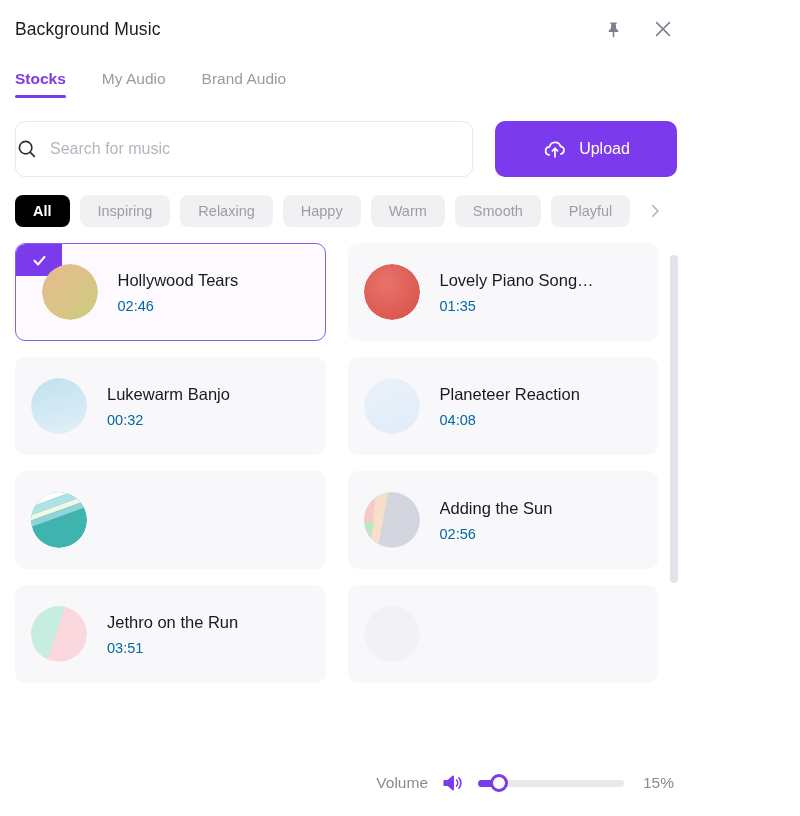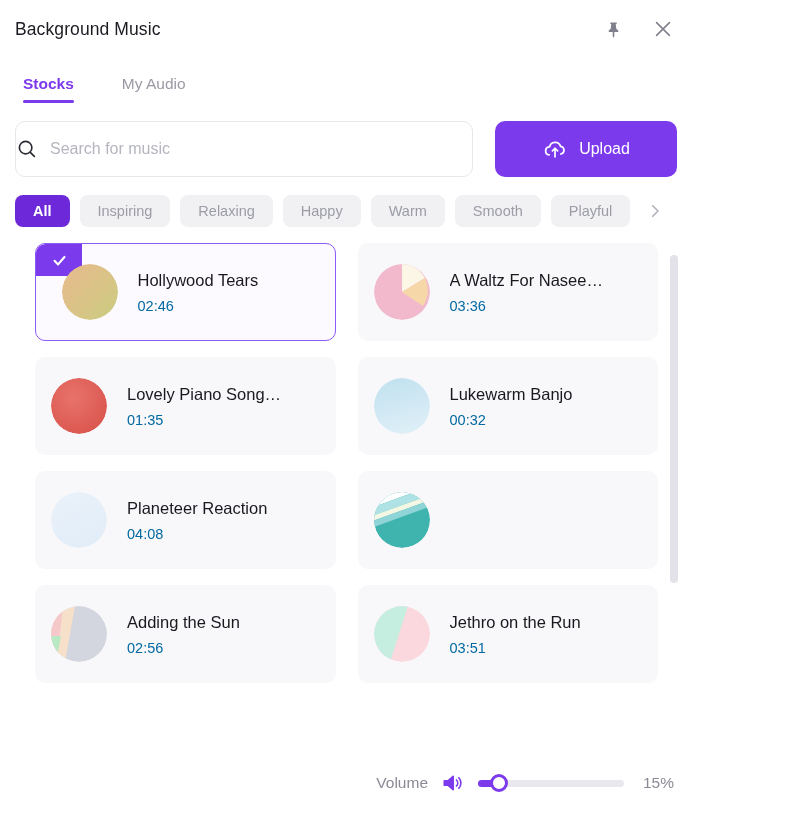--- a/index.html
+++ b/index.html
@@ -51,23 +51,23 @@
     cursor: pointer;
     color: #80808c;
   }
   .icon-btn svg { display: block; }
 
   
   .tabs {
     flex: none;
     height: 45px;
     display: flex;
-    align-items: flex-end;
-    gap: 12px;
-    padding: 12px 0 0 23px;
+    align-items: flex-start;
+    gap: 0;
+    padding: 12px 0 0 15px;
   }
   .tab {
     position: relative;
     font-size: 15.5px;
     color: #9a9aa6;
     padding: 0 18px 10px 0;
     margin-right: 16px;
     cursor: pointer;
     white-space: nowrap;
   }
@@ -149,41 +149,40 @@
     border-radius: 8px;
     background: #f1f1f4;
     color: #9c9ca6;
     font-size: 14.5px;
     display: flex;
     align-items: center;
     justify-content: center;
     cursor: pointer;
     white-space: nowrap;
   }
-  .chip.active { background: #6d28d9; color: #ffffff; font-weight: 700; }
+  .chip.active { background: #000000; color: #ffffff; font-weight: 700; }
   .chips-next {
     flex: none;
     width: 26px;
     height: 32px;
     display: flex;
     align-items: center;
     justify-content: center;
     color: #b2b2bb;
     cursor: pointer;
     margin-left: 2px;
   }
 
   
   .list-wrap {
     position: relative;
     flex: 1;
     min-height: 0;
     margin-top: 16px;
     overflow: hidden;
-    margin-left: 20px;
   }
   .grid {
     display: grid;
     grid-template-columns: 1fr 1fr;
     gap: 16px 22px;
     padding: 0 34px 0 15px;
   }
   .card {
     position: relative;
     height: 98px;
@@ -339,20 +338,23 @@
       </div>
     </div>
   </div>
 
   <div class="tabs">
     <div class="tab active">
       <span>Stocks</span>
     </div>
     <div class="tab">
       <span>My Audio</span>
+    </div>
+    <div class="tab">
+      <span>Brand Audio</span>
     </div>
   </div>
 
   <div class="search-row">
     <div class="search-box">
       <span class="search-icon">
         <svg width="22" height="22" viewBox="0 0 24 24" fill="none" stroke="currentColor" stroke-width="1.8" stroke-linecap="round">
           <circle cx="10.5" cy="10.5" r="6.8"></circle>
           <path d="M15.6 15.6 L20 20"></path>
         </svg>
@@ -416,33 +418,20 @@
                   <stop offset="55%" stop-color="#d9c486"></stop>
                   <stop offset="100%" stop-color="#c9cc80"></stop>
                 </linearGradient>
               </defs>
               <circle cx="28" cy="28" r="28" fill="url(#g1)"></circle>
             </svg>
           </div>
           <div class="meta">
             <div class="title">Hollywood Tears</div>
             <div class="dur">02:46</div>
-          </div>
-        </div>
-        <div class="card">
-          <div class="thumb">
-            <svg viewBox="0 0 56 56">
-              <circle cx="28" cy="28" r="28" fill="#f2b9cd"></circle>
-              <path d="M28 28 L28 0 A28 28 0 0 1 51 14 Z" fill="#fbf6e6"></path>
-              <path d="M28 28 L51 14 A28 28 0 0 1 49 42 Z" fill="#f6d7a8"></path>
-            </svg>
-          </div>
-          <div class="meta">
-            <div class="title">A Waltz For Nasee…</div>
-            <div class="dur">03:36</div>
           </div>
         </div>
         <div class="card">
           <div class="thumb">
             <svg viewBox="0 0 56 56">
               <defs>
                 <radialGradient id="g2" cx="40%" cy="35%" r="75%">
                   <stop offset="0%" stop-color="#e8736b"></stop>
                   <stop offset="100%" stop-color="#d9544c"></stop>
                 </radialGradient>

